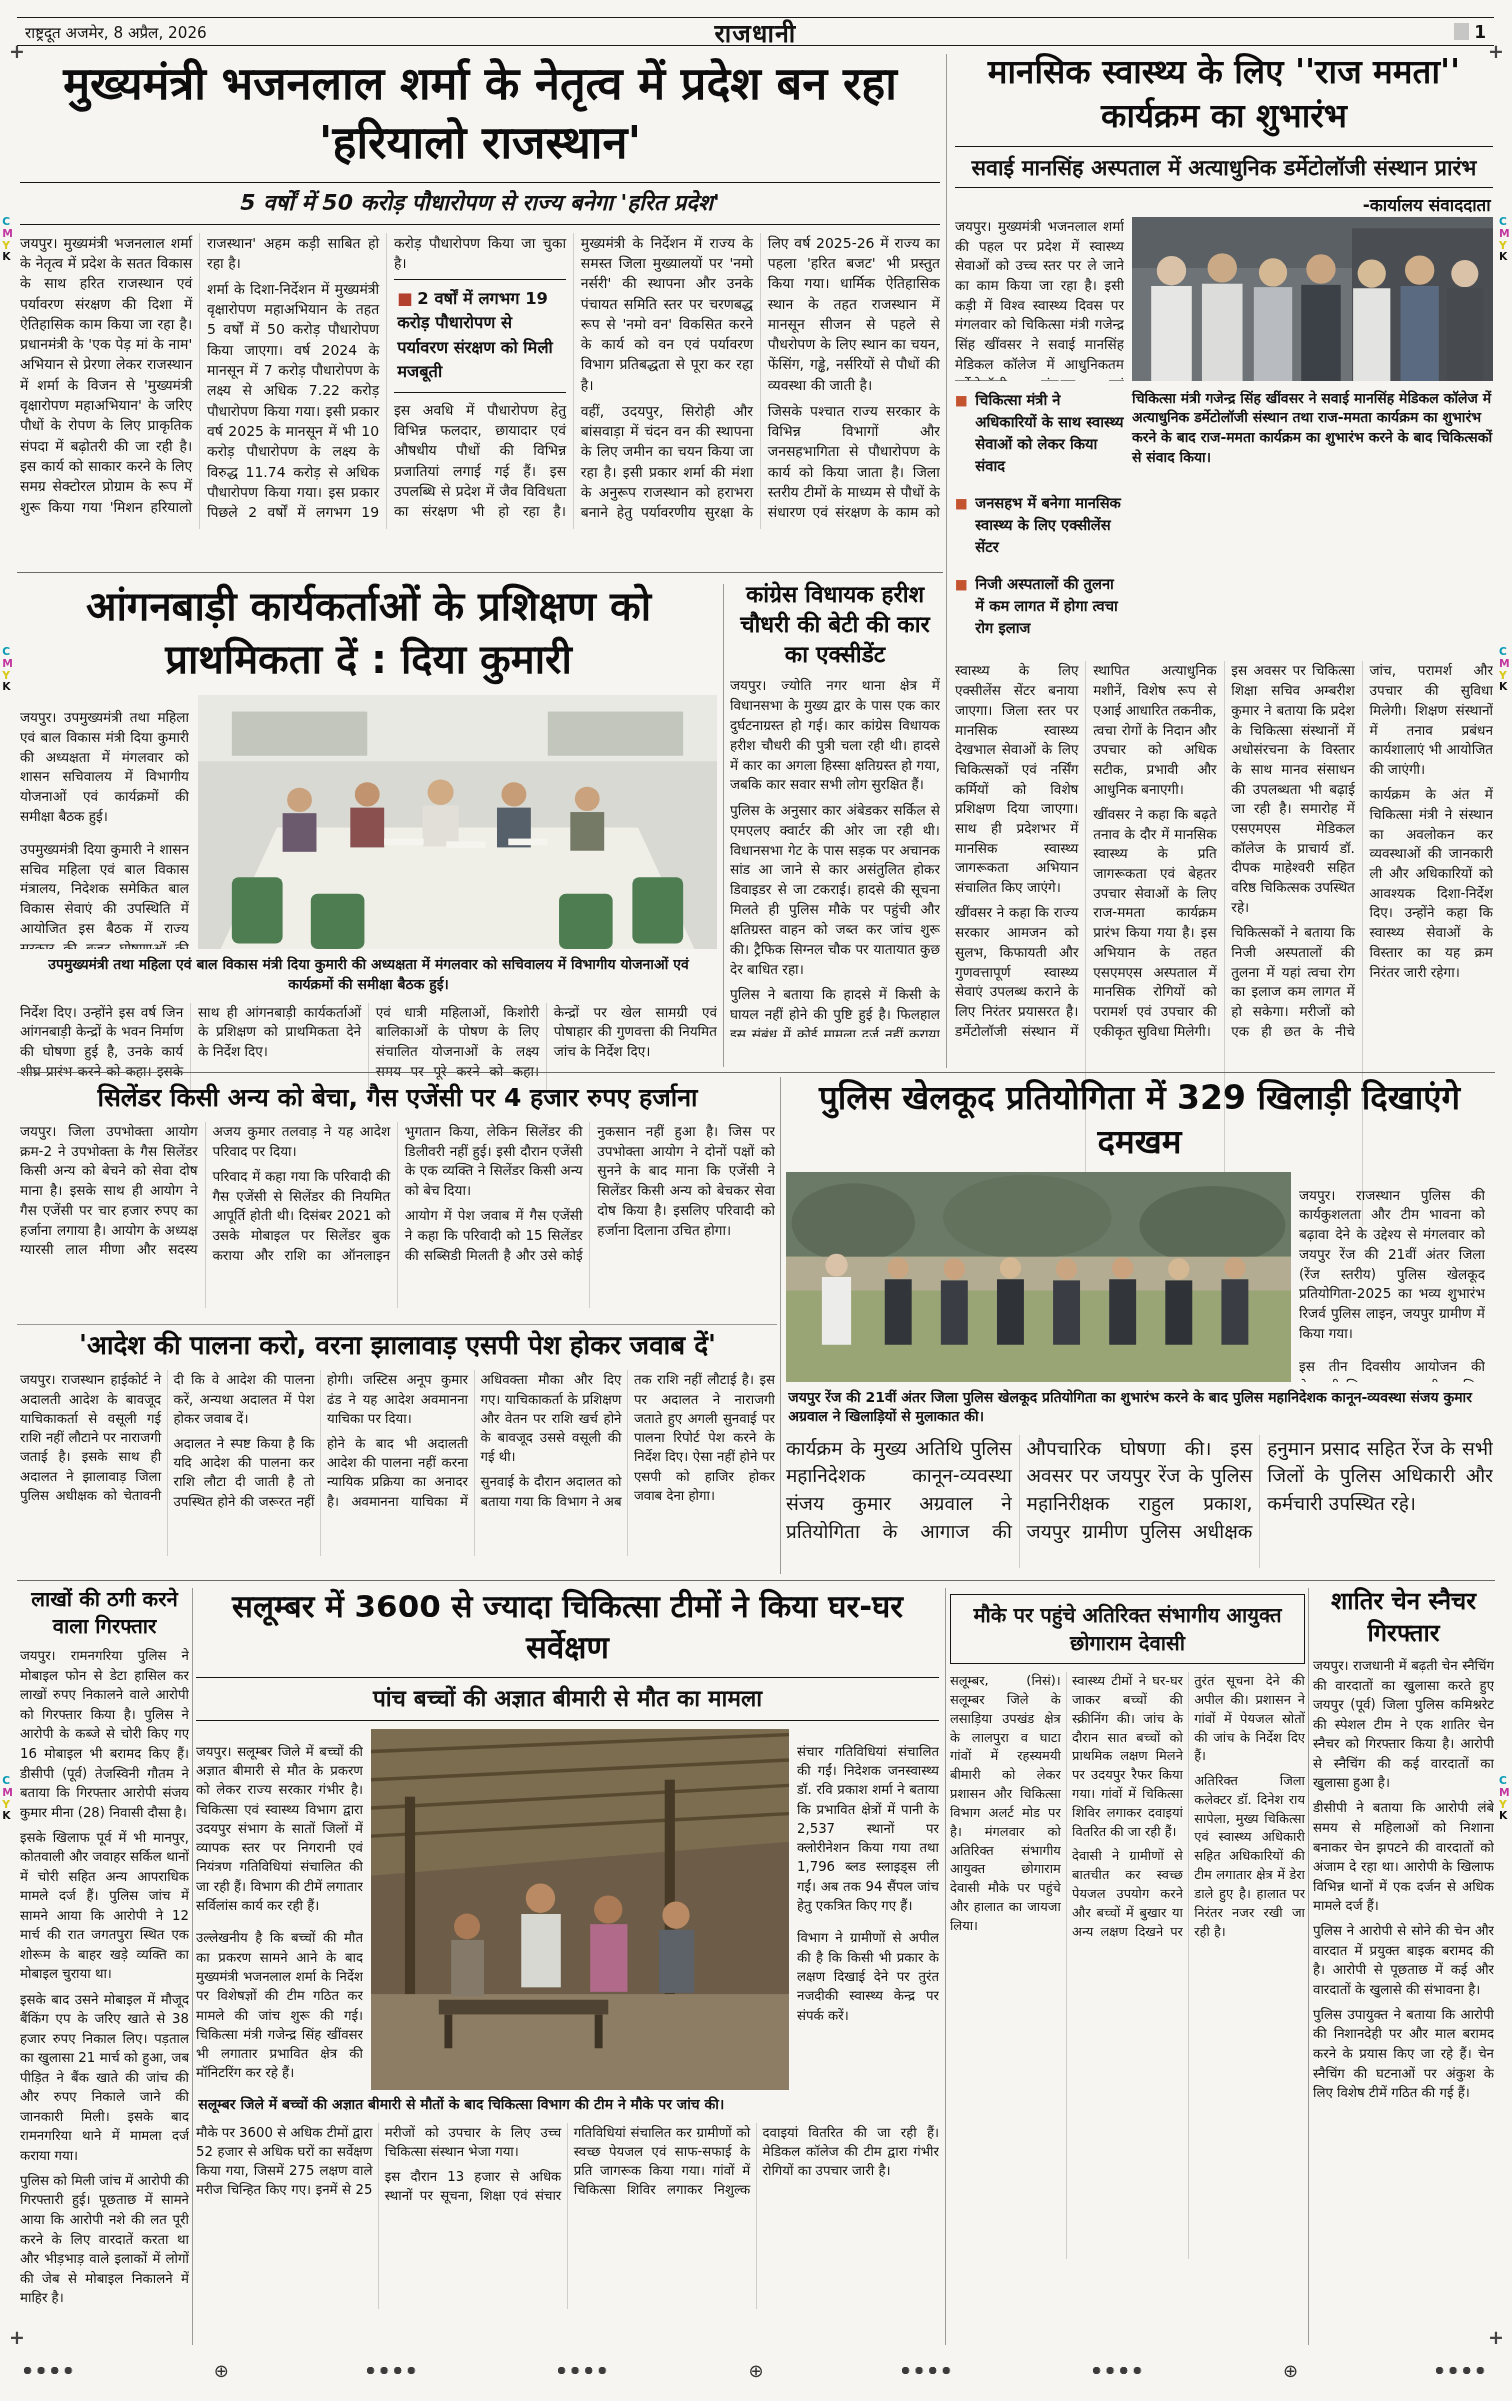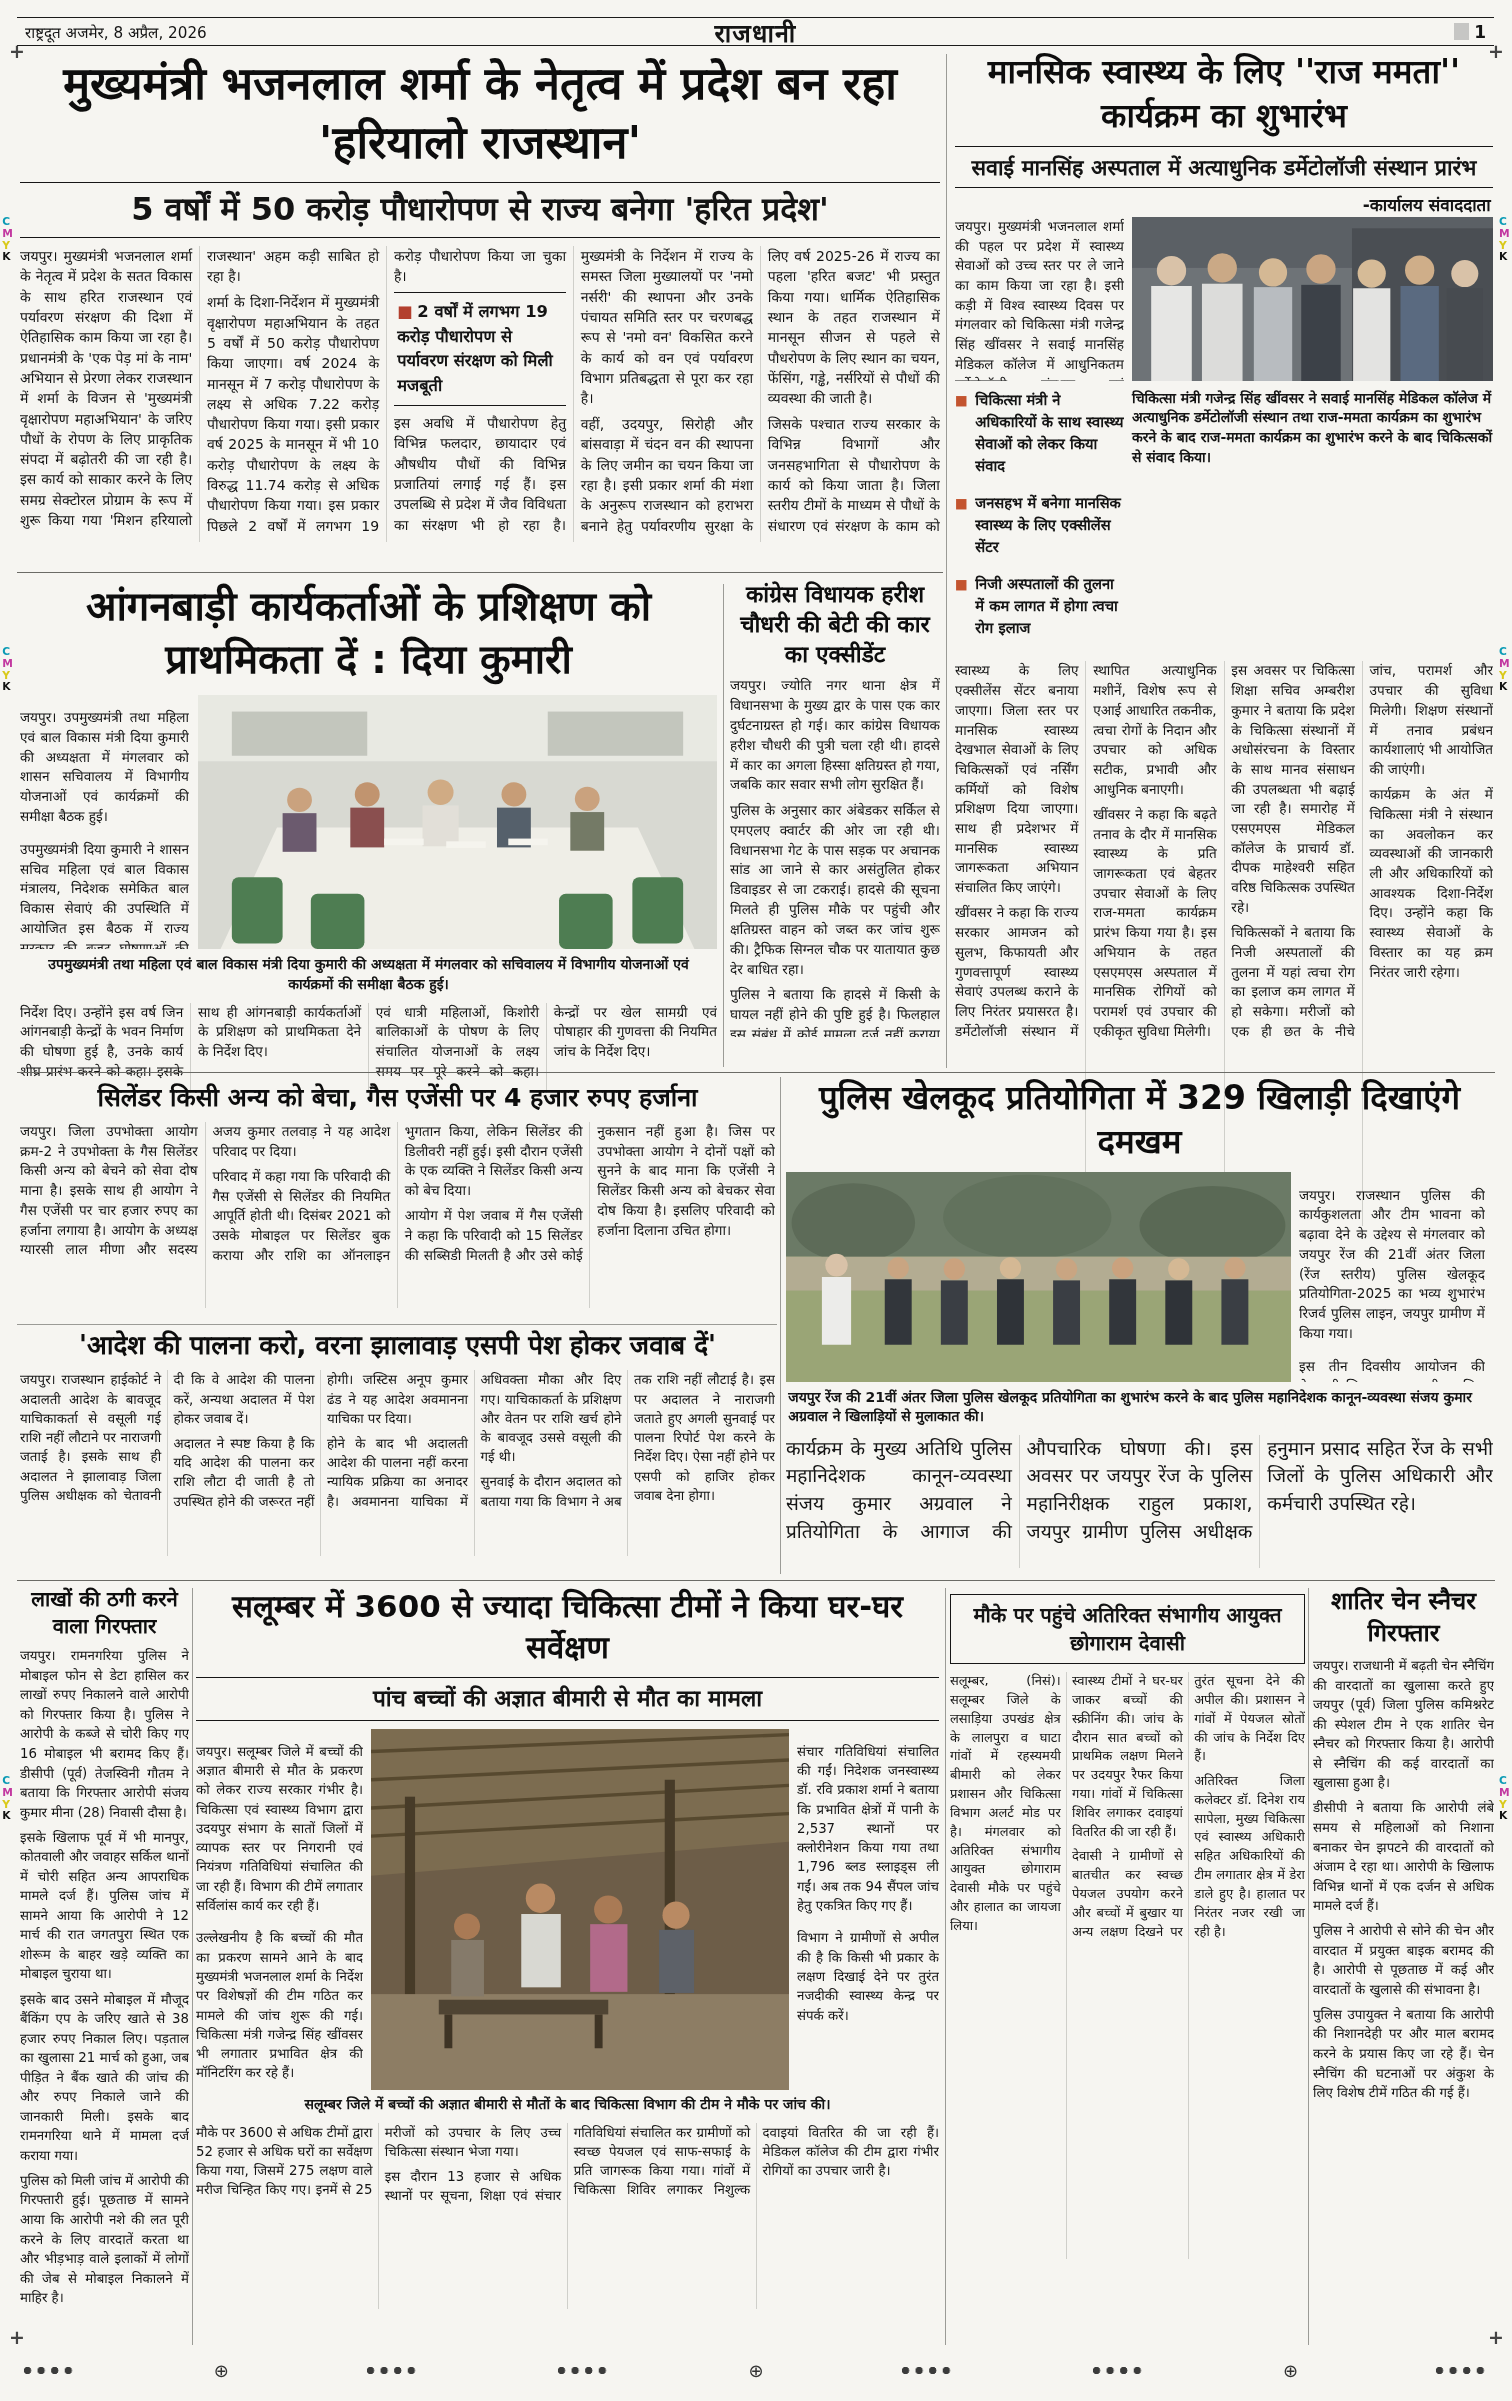--- a/index.html
+++ b/index.html
@@ -42,21 +42,21 @@
   .regmark{position:absolute;font-size:19px;color:#444;font-weight:bold;}
   .cmyk-stack{position:absolute;display:flex;flex-direction:column;gap:1.1px;font-size:10.7px;font-weight:bold;line-height:1;}
   .cmyk-ch.c0{color:#0b9bb5;} .cmyk-ch.c1{color:#c238a0;} .cmyk-ch.c2{color:#d9c919;} .cmyk-ch.c3{color:#111;}
   .footer-strip{position:absolute;left:22.6px;right:22.6px;top:2359px;height:22.6px;
                 display:flex;align-items:center;justify-content:space-between;}
   .dots{width:54px;height:9px;
         background-image:radial-gradient(circle at 4.5px 4.5px,#3b3b3b 3.4px,transparent 4px);
         background-size:13.6px 9px;background-repeat:repeat-x;}
   .oplus{font-size:18px;color:#333;}
   
-  .cm-head{font-size:45px;} .cm-sub{font-size:32px;} 
+  .cm-head{font-size:45px;} .cm-sub{font-size:22px;font-style:italic;} 
   .cm-body{columns:5;font-size:14px;line-height:1.45;height:296px;}
   .mh-head{font-size:33px;} .mh-sub{font-size:21.5px;}
   .mh-lead{width:169px;font-size:13.6px;line-height:1.45;text-align:justify;overflow:hidden;}
   .mh-body{columns:4;font-size:13.6px;line-height:1.45;height:565px;}
   .ang-head{font-size:40px;}
   .ang-intro{width:169px;font-size:13.6px;line-height:1.45;text-align:justify;overflow:hidden;height:254px;}
   .ang-body{columns:4;font-size:13.6px;line-height:1.45;height:90px;}
   .cong-head{font-size:22.6px;}
   .cong-body{font-size:13.6px;line-height:1.46;height:361px;}
   .cyl-head{font-size:25px;}
@@ -334,21 +334,21 @@
           </g>
           <rect x="120" y="480" width="300" height="26" fill="#4f4433"></rect>
           <rect x="130" y="506" width="14" height="60" fill="#3e3425"></rect>
             <rect x="396" y="506" width="14" height="60" fill="#3e3425"></rect>
         </svg>
       </div>
       <div class="sal-side" style="flex:1;">
         <div class="flow"><p>संचार गतिविधियां संचालित की गईं। निदेशक जनस्वास्थ्य डॉ. रवि प्रकाश शर्मा ने बताया कि प्रभावित क्षेत्रों में पानी के 2,537 स्थानों पर क्लोरीनेशन किया गया तथा 1,796 ब्लड स्लाइड्स ली गईं। अब तक 94 सैंपल जांच हेतु एकत्रित किए गए हैं।</p><p>विभाग ने ग्रामीणों से अपील की है कि किसी भी प्रकार के लक्षण दिखाई देने पर तुरंत नजदीकी स्वास्थ्य केन्द्र पर संपर्क करें।</p></div>
       </div>
     </div>
-    <div class="caption caption-sm" style="margin:5.6px 2.3px 0;text-align:center;">सलूम्बर जिले में बच्चों की अज्ञात बीमारी से मौतों के बाद चिकित्सा विभाग की टीम ने मौके पर जांच की।</div>
+    <div class="caption caption-sm" style="margin:5.6px 2.3px 0;">सलूम्बर जिले में बच्चों की अज्ञात बीमारी से मौतों के बाद चिकित्सा विभाग की टीम ने मौके पर जांच की।</div>
     <div class="cols sal-body">
       <div class="flow"><p>मौके पर 3600 से अधिक टीमों द्वारा 52 हजार से अधिक घरों का सर्वेक्षण किया गया, जिसमें 275 लक्षण वाले मरीज चिन्हित किए गए। इनमें से 25 मरीजों को उपचार के लिए उच्च चिकित्सा संस्थान भेजा गया।</p><p>इस दौरान 13 हजार से अधिक स्थानों पर सूचना, शिक्षा एवं संचार गतिविधियां संचालित कर ग्रामीणों को स्वच्छ पेयजल एवं साफ-सफाई के प्रति जागरूक किया गया। गांवों में चिकित्सा शिविर लगाकर निशुल्क दवाइयां वितरित की जा रही हैं। मेडिकल कॉलेज की टीम द्वारा गंभीर रोगियों का उपचार जारी है।</p></div>
     </div>
   </div>
 
   <div class="article" style="left:950px;top:1586px;width:355px;">
     <div class="subbox lal-sub">मौके पर पहुंचे अतिरिक्त संभागीय आयुक्त छोगाराम देवासी</div>
     <div class="cols lal-body">
       <div class="flow"><p>सलूम्बर, (निसं)। सलूम्बर जिले के लसाड़िया उपखंड क्षेत्र के लालपुरा व घाटा गांवों में रहस्यमयी बीमारी को लेकर प्रशासन और चिकित्सा विभाग अलर्ट मोड पर है। मंगलवार को अतिरिक्त संभागीय आयुक्त छोगाराम देवासी मौके पर पहुंचे और हालात का जायजा लिया।</p><p>स्वास्थ्य टीमों ने घर-घर जाकर बच्चों की स्क्रीनिंग की। जांच के दौरान सात बच्चों को प्राथमिक लक्षण मिलने पर उदयपुर रैफर किया गया। गांवों में चिकित्सा शिविर लगाकर दवाइयां वितरित की जा रही हैं।</p><p>देवासी ने ग्रामीणों से बातचीत कर स्वच्छ पेयजल उपयोग करने और बच्चों में बुखार या अन्य लक्षण दिखने पर तुरंत सूचना देने की अपील की। प्रशासन ने गांवों में पेयजल स्रोतों की जांच के निर्देश दिए हैं।</p><p>अतिरिक्त जिला कलेक्टर डॉ. दिनेश राय सापेला, मुख्य चिकित्सा एवं स्वास्थ्य अधिकारी सहित अधिकारियों की टीम लगातार क्षेत्र में डेरा डाले हुए है। हालात पर निरंतर नजर रखी जा रही है।</p></div>
     </div>

